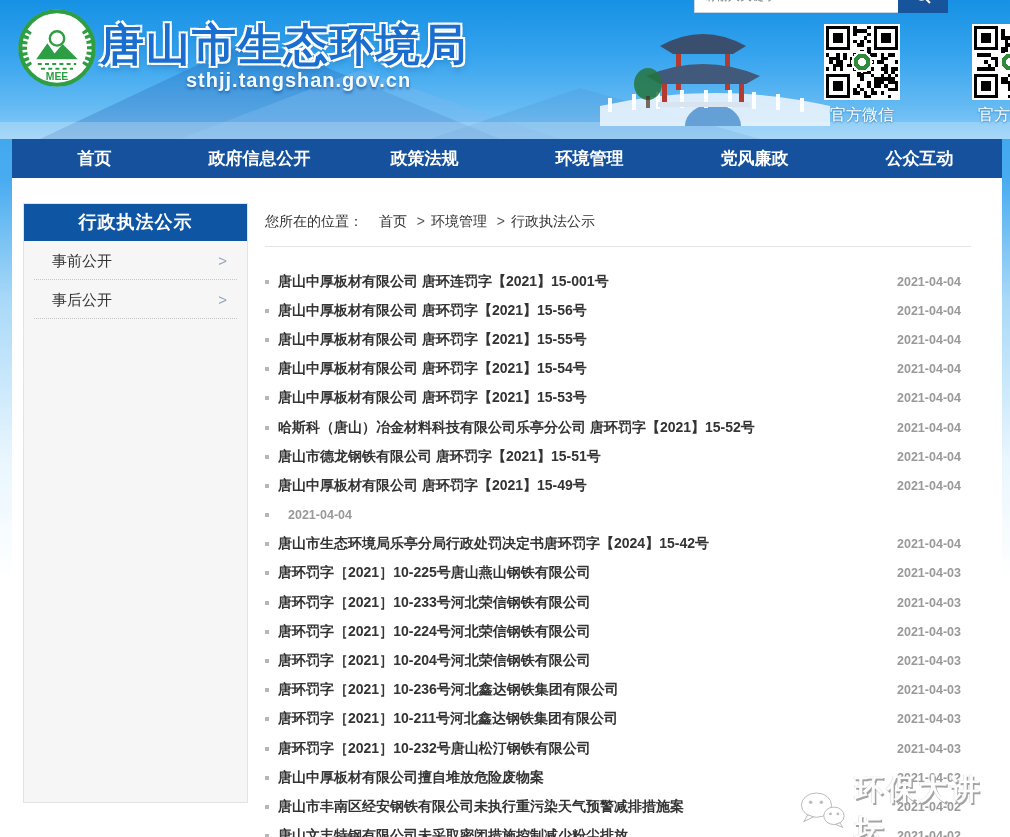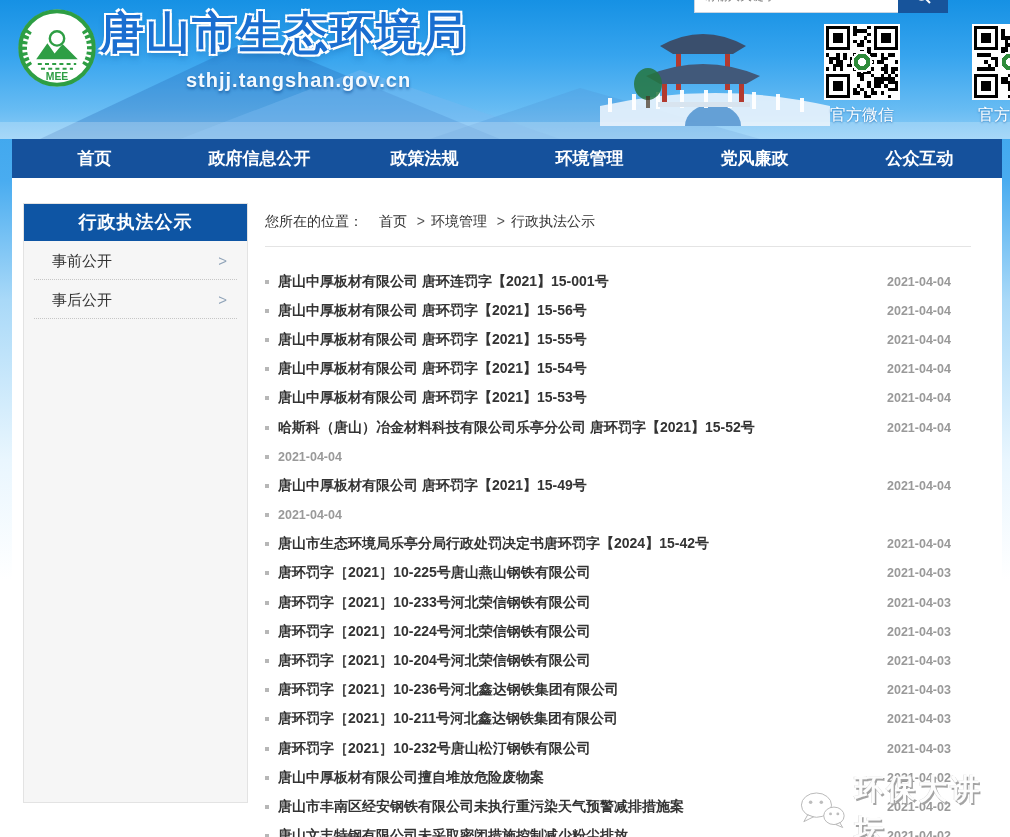--- a/index.html
+++ b/index.html
@@ -13,21 +13,21 @@
     font-family:"Liberation Sans","DejaVu Sans",sans-serif;
     background:linear-gradient(180deg,#2b9ce9 0px,#49acf0 180px,#a9d9f8 300px,#e9f6fe 460px,#ffffff 580px);
   }
   .page{position:relative;width:1010px;height:837px;overflow:hidden;}
 
   
   .header{position:absolute;left:0;top:0;width:1010px;height:139px;overflow:hidden;
     background:linear-gradient(180deg,#1691e4 0%,#36a4ee 40%,#66bbf3 78%,#8fcdf6 100%);}
   .header-scene{position:absolute;inset:0;}
   .logo{position:absolute;left:17px;top:8px;width:80px;height:80px;cursor:pointer;}
-  .site-title{position:absolute;left:100px;top:4px;font-size:44px;font-weight:bold;letter-spacing:2px;
+  .site-title{position:absolute;left:100px;top:16px;font-size:44px;font-weight:bold;letter-spacing:2px;
     color:var(--title-blue);cursor:pointer;
     text-shadow:-2px -2px 0 #fff,2px -2px 0 #fff,-2px 2px 0 #fff,2px 2px 0 #fff,0 4px 7px rgba(0,60,130,.35);}
   .site-url{position:absolute;left:186px;top:69px;font-size:20px;font-weight:bold;color:#f2f9ff;
     letter-spacing:1px;text-shadow:0 2px 3px rgba(18,80,150,.75);}
   .search{position:absolute;left:694px;top:-21px;width:254px;height:34px;display:flex;z-index:3;}
   .search input{flex:1;border:1px solid #c9d5e2;border-right:none;padding:0 9px;font-size:12px;color:#777;outline:none;}
   .search button{width:50px;background:#17549b;border:none;display:flex;align-items:center;justify-content:center;cursor:pointer;}
   .qr-block{position:absolute;top:24px;width:76px;z-index:2;}
   .qr-wechat{left:824px;} .qr-weibo{left:924px;margin-left:48px;}
   .qr{width:76px;height:76px;background:#fff;padding:2px;}
@@ -49,21 +49,21 @@
 
   .main{position:absolute;left:253px;top:0;width:706px;}
   .breadcrumb{margin-top:35px;font-size:14px;color:var(--text-dark);}
   .breadcrumb .crumb{cursor:pointer;}
   .breadcrumb .sep{margin:0 6px;color:#555;}
   .rule{border-bottom:1px solid #e4e4e4;margin-top:15px;}
   .list{margin-top:20px;font-weight:bold;}
   .row{height:29.2px;display:flex;align-items:center;cursor:pointer;}
   .bullet{width:4px;height:4px;background:#b7b7b7;margin-right:9px;flex:none;}
   .row-title{flex:1;font-size:14px;color:var(--text-dark);white-space:nowrap;overflow:hidden;}
-  .row-date{width:84px;text-align:left;font-size:12.5px;color:var(--date-gray);flex:none;}
+  .row-date{width:84px;text-align:center;font-size:12.5px;color:var(--date-gray);flex:none;}
 
   
   .watermark{position:absolute;left:798px;top:770px;display:flex;align-items:center;gap:8px;z-index:6;pointer-events:none;}
   .watermark .wm-text{font-size:29px;font-weight:bold;letter-spacing:3px;color:#fdfdfd;
     text-shadow:1.5px 1.5px 0 #a3a3a3,-0.5px -0.5px 0 #d8d8d8;}
 </style>
 </head>
 <body>
 
 <div class="page">
@@ -478,20 +478,21 @@
           </div>
 
           <div class="row">
             <span class="bullet"></span>
             <span class="row-title">哈斯科（唐山）冶金材料科技有限公司乐亭分公司 唐环罚字【2021】15-52号</span>
             <span class="row-date">2021-04-04</span>
           </div>
 
           <div class="row">
             <span class="bullet"></span>
+            <span class="row-title">唐山市德龙钢铁有限公司 唐环罚字【2021】15-51号</span>
             <span class="row-date">2021-04-04</span>
           </div>
 
           <div class="row">
             <span class="bullet"></span>
             <span class="row-title">唐山中厚板材有限公司 唐环罚字【2021】15-49号</span>
             <span class="row-date">2021-04-04</span>
           </div>
 
           <div class="row">

